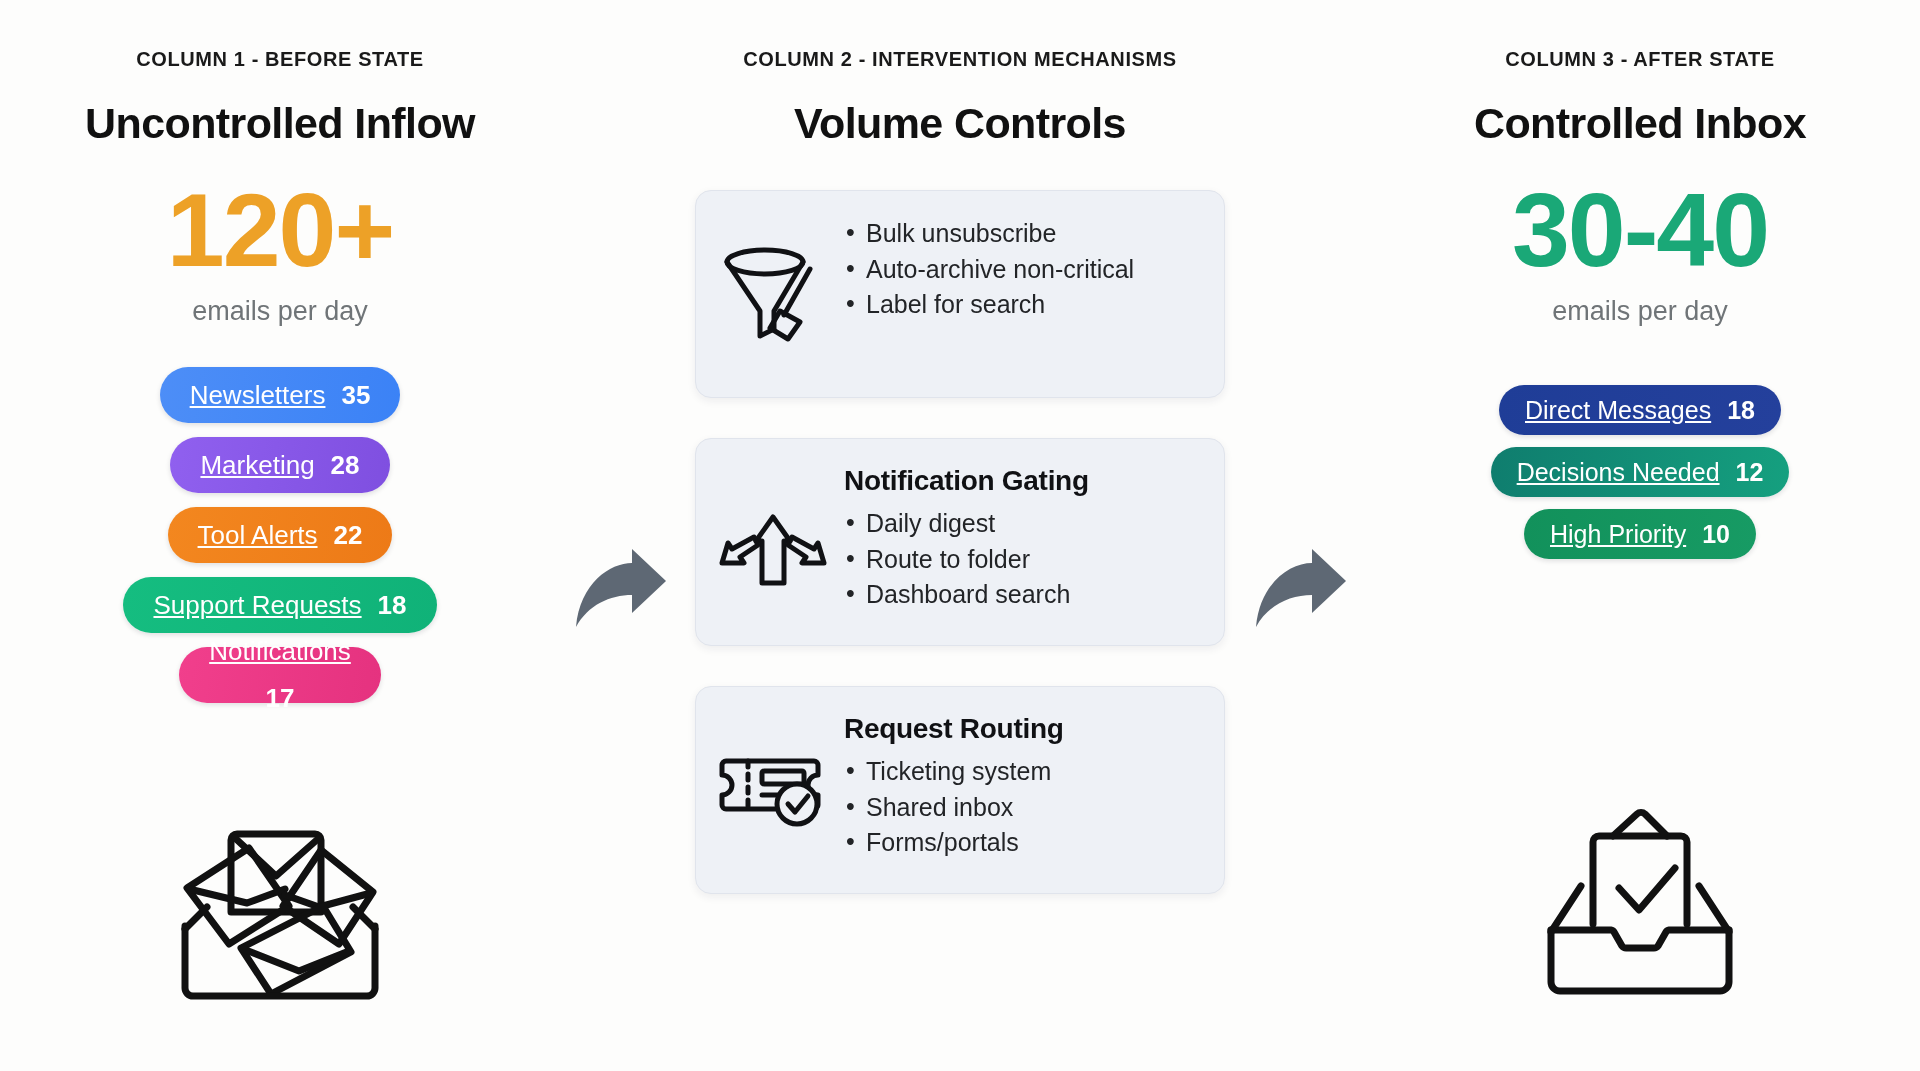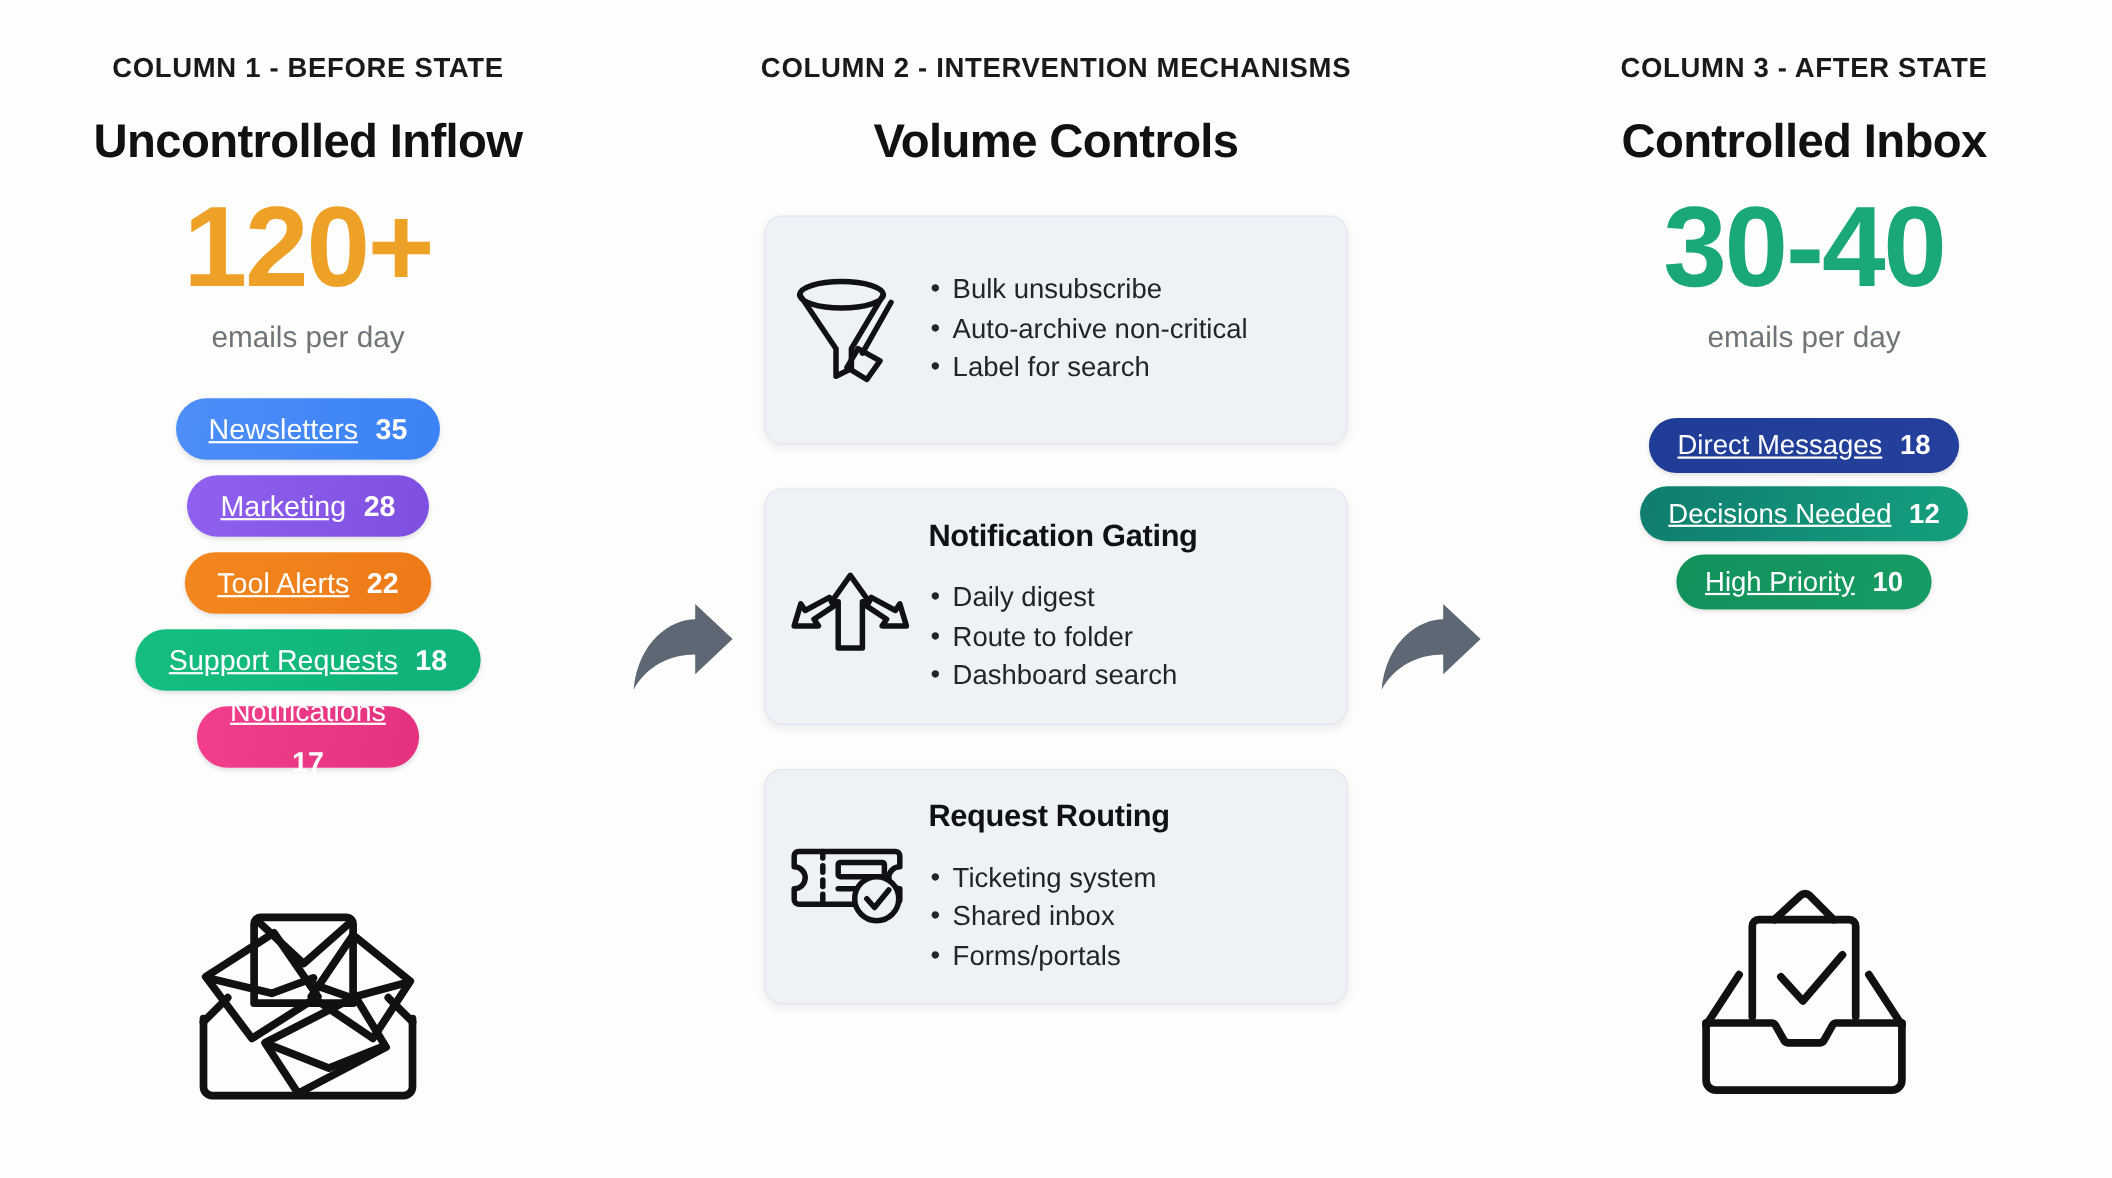--- a/index.html
+++ b/index.html
@@ -25,42 +25,42 @@
   
   .column {
     display: flex;
     flex-direction: column;
     align-items: center;
     padding-top: 48px;
     height: 1071px;
   }
 
   .col-kicker {
-    font-size: 25px;
+    font-size: 20px;
     font-weight: 700;
     letter-spacing: 0.6px;
     color: #1a1a1a;
     text-transform: uppercase;
     text-align: center;
     white-space: nowrap;
   }
 
   .col-title {
     margin-top: 28px;
     font-size: 43px;
     font-weight: 700;
     color: #111111;
     letter-spacing: -0.6px;
     text-align: center;
     white-space: nowrap;
   }
 
   
   .metric-wrap {
-    margin-top: 19px;
+    margin-top: 30px;
     display: flex;
     flex-direction: column;
     align-items: center;
   }
 
   .metric-number {
     font-size: 104px;
     font-weight: 700;
     line-height: 1.0;
     letter-spacing: -2px;
@@ -184,21 +184,21 @@
   }
 
   .card-title {
     font-size: 28px;
     font-weight: 700;
     color: #101114;
     letter-spacing: -0.3px;
     margin-bottom: 10px;
   }
 
-  .card-list { list-style: none; margin-top: 24px; }
+  .card-list { list-style: none; }
 
   .card-list li {
     position: relative;
     font-size: 25px;
     line-height: 1.34;
     color: #222427;
     padding-left: 22px;
     margin-bottom: 2px;
     white-space: nowrap;
   }

